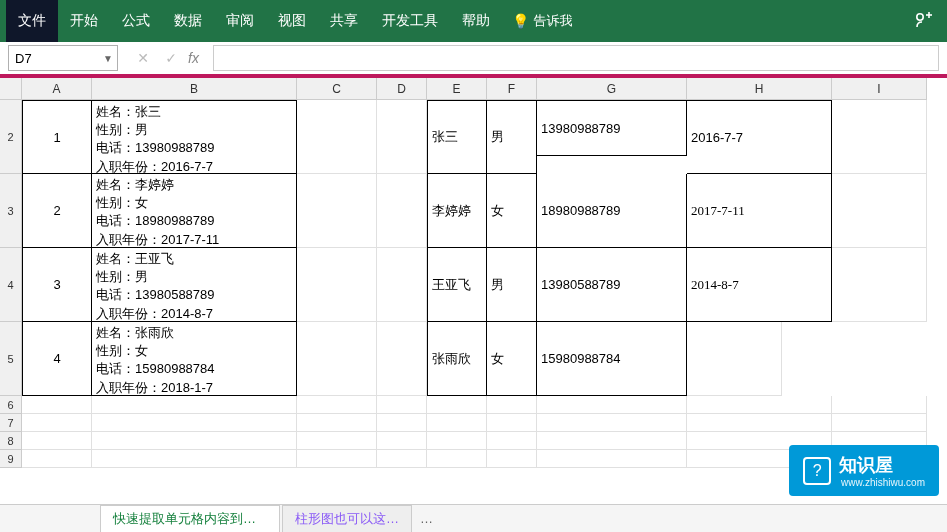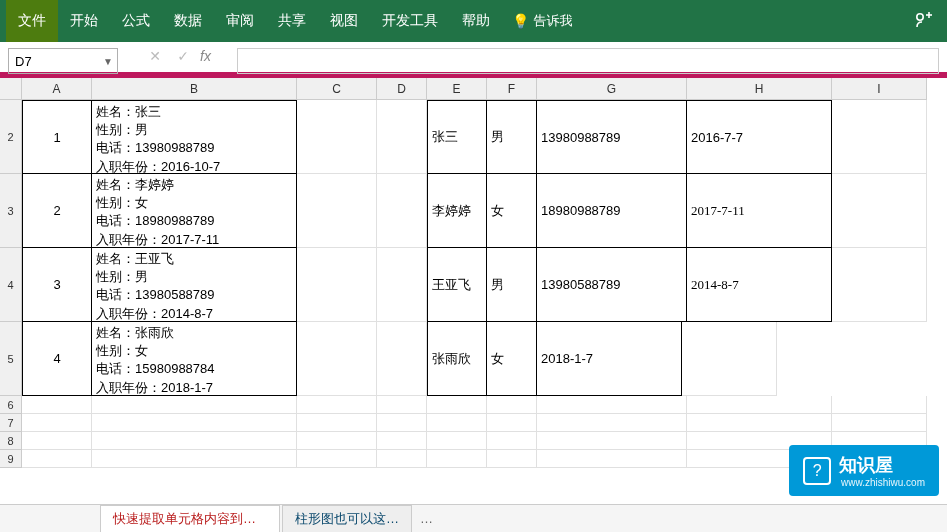--- a/index.html
+++ b/index.html
@@ -2,28 +2,28 @@
 <html><head>
 <meta charset="utf-8">
 <style>
   * { box-sizing: border-box; margin: 0; padding: 0; }
   body { font-family: "Microsoft YaHei", Arial, sans-serif; font-size: 13px; background: #fff; overflow: hidden; }
   .app { width: 947px; height: 532px; display: flex; flex-direction: column; position: relative; }
 
   
   .ribbon { background: #217346; height: 42px; display: flex; align-items: center; padding: 0 6px; color: #fff; }
   .ribbon .tab { padding: 0 12px; font-size: 14px; height: 42px; display: flex; align-items: center; cursor: pointer; }
-  .ribbon .tab-file { background: #4d7c0f; }
+  .ribbon .tab-file { background: #0f172a; }
   .ribbon .spacer { flex: 1; }
   .ribbon .tellme { display: flex; align-items: center; gap: 4px; padding: 0 10px; }
   .ribbon .bulb { font-size: 14px; }
   .ribbon .share { padding: 0 8px; font-size: 18px; }
 
   
-  .fbar { height: 36px; border-bottom: 6px solid #be185d; display: flex; align-items: flex-start; padding: 6px 8px; gap: 20px; background: #fff; }
+  .fbar { height: 36px; border-bottom: 4px solid #be185d; display: flex; align-items: center; padding: 6px 8px; gap: 8px; background: #fff; }
   .namebox { width: 110px; height: 26px; border: 1px solid #b0b0b0; display: flex; align-items: center; padding: 0 6px; font-size: 13px; position: relative; }
   .namebox .dd { position: absolute; right: 4px; color: #666; font-size: 10px; }
   .fx-controls { display: flex; align-items: center; gap: 6px; color: #bbb; padding: 0 6px; }
   .fx-btn { width: 22px; text-align: center; font-size: 14px; }
   .fx-label { font-style: italic; color: #888; font-size: 14px; }
   .fx-input { flex: 1; height: 26px; border: 1px solid #ccc; padding: 0 6px; }
 
   
   .grid-wrap { flex: 1; overflow: hidden; position: relative; }
   .corner { position: absolute; left: 0; top: 0; width: 22px; height: 22px; background: #f0f0f0; border-right: 1px solid #ccc; border-bottom: 1px solid #ccc; }
@@ -35,42 +35,42 @@
   .row { display: flex; }
   .cell { border-right: 1px solid #e0e0e0; border-bottom: 1px solid #e0e0e0; padding: 2px 4px; font-size: 13px; color: #000; overflow: hidden; white-space: pre-line; display: flex; align-items: center; }
   .cell.b { border-right: 1px solid #000; border-bottom: 1px solid #000; }
   .cell.btop { border-top: 1px solid #000; }
   .cell.bleft { border-left: 1px solid #000; }
   .cell.center { justify-content: center; }
   .cell.multi { align-items: flex-start; line-height: 1.4; }
 
   
   .sheettabs { height: 28px; border-top: 1px solid #ccc; display: flex; align-items: center; padding-left: 100px; gap: 2px; background: #f5f5f5; }
-  .sheettab { padding: 4px 12px; border: 1px solid #ccc; border-bottom: none; background: #fff; font-size: 13px; color: #b91c1c; max-width: 180px; overflow: hidden; white-space: nowrap; text-overflow: ellipsis; }
-  .sheettab.inactive { color: #0c4a6e; background: #eee; }
+  .sheettab { padding: 4px 12px; border: 1px solid #ccc; border-bottom: none; background: #fff; font-size: 13px; color: #15803d; max-width: 180px; overflow: hidden; white-space: nowrap; text-overflow: ellipsis; }
+  .sheettab.inactive { color: #8b5cf6; background: #eee; }
   .sheettabs .more { padding: 0 6px; color: #666; }
 
   
   .watermark { position: absolute; right: 8px; bottom: 36px; background: #0099d8; color: #fff; padding: 8px 14px; border-radius: 4px; display: flex; align-items: center; gap: 8px; font-size: 18px; }
   .watermark .logo { width: 28px; height: 28px; border: 2px solid #fff; border-radius: 4px; display: flex; align-items: center; justify-content: center; font-size: 16px; }
   .watermark .sub { font-size: 10px; opacity: .9; margin-left: 2px; }
 </style>
 </head>
 <body>
 
 <div class="app">
 
   <div class="ribbon">
     <div class="tab tab-file">文件</div>
     <div class="tab">开始</div>
     <div class="tab">公式</div>
     <div class="tab">数据</div>
     <div class="tab">审阅</div>
+    <div class="tab">视图</div>
     <div class="tab">共享</div>
-    <div class="tab">视图</div>
     <div class="tab">开发工具</div>
     <div class="tab">帮助</div>
     <div class="tellme">
       <span class="bulb">💡</span>
       <span>告诉我</span>
     </div>
     <div class="spacer"></div>
     <div class="share">
       <svg width="20" height="20" viewBox="0 0 20 20">
           <circle cx="7" cy="8" r="3.2" fill="none" stroke="#fff" stroke-width="1.6"></circle>
@@ -116,26 +116,26 @@
         <div class="rowhead" style="height: 18px;">7</div>
         <div class="rowhead" style="height: 18px;">8</div>
         <div class="rowhead" style="height: 18px;">9</div>
       </div>
     <div class="cells" id="cells">
         <div class="row">
           <div class="cell b center bleft btop" style="width: 70px; height: 74px;">1</div>
           <div class="cell b multi btop" style="width: 205px; height: 74px;">姓名：张三
 性别：男
 电话：13980988789
-入职年份：2016-10-7</div>
+入职年份：2016-7-7</div>
           <div class="cell " style="width: 80px; height: 74px;"></div>
           <div class="cell " style="width: 50px; height: 74px;"></div>
           <div class="cell b bleft btop" style="width: 60px; height: 74px;">张三</div>
           <div class="cell b btop" style="width: 50px; height: 74px;">男</div>
-          <div class="cell b btop" style="width: 150px; height: 74px;">13980988789</div>
+          <div class="cell b btop" style="width: 150px; height: 56px;">13980988789</div>
           <div class="cell b btop" style="width: 145px; height: 74px;">2016-7-7</div>
           <div class="cell " style="width: 95px; height: 74px;"></div>
         </div>
         <div class="row">
           <div class="cell b center bleft" style="width: 70px; height: 74px;">2</div>
           <div class="cell b multi" style="width: 205px; height: 74px;">姓名：李婷婷
 性别：女
 电话：18980988789
 入职年份：2017-7-11</div>
           <div class="cell " style="width: 80px; height: 74px;"></div>
@@ -163,21 +163,21 @@
         <div class="row">
           <div class="cell b center bleft" style="width: 70px; height: 74px;">4</div>
           <div class="cell b multi" style="width: 205px; height: 74px;">姓名：张雨欣
 性别：女
 电话：15980988784
 入职年份：2018-1-7</div>
           <div class="cell " style="width: 80px; height: 74px;"></div>
           <div class="cell " style="width: 50px; height: 74px;"></div>
           <div class="cell b bleft" style="width: 60px; height: 74px;">张雨欣</div>
           <div class="cell b" style="width: 50px; height: 74px;">女</div>
-          <div class="cell b" style="width: 145px; height: 74px;">2018-1-7</div>
+          <div class="cell b" style="width: 150px; height: 74px;">15980988784</div>
           <div class="cell " style="width: 95px; height: 74px;"></div>
         </div>
         <div class="row">
           <div class="cell " style="width: 70px; height: 18px;"></div>
           <div class="cell " style="width: 205px; height: 18px;"></div>
           <div class="cell " style="width: 80px; height: 18px;"></div>
           <div class="cell " style="width: 50px; height: 18px;"></div>
           <div class="cell " style="width: 60px; height: 18px;"></div>
           <div class="cell " style="width: 50px; height: 18px;"></div>
           <div class="cell " style="width: 150px; height: 18px;"></div>

